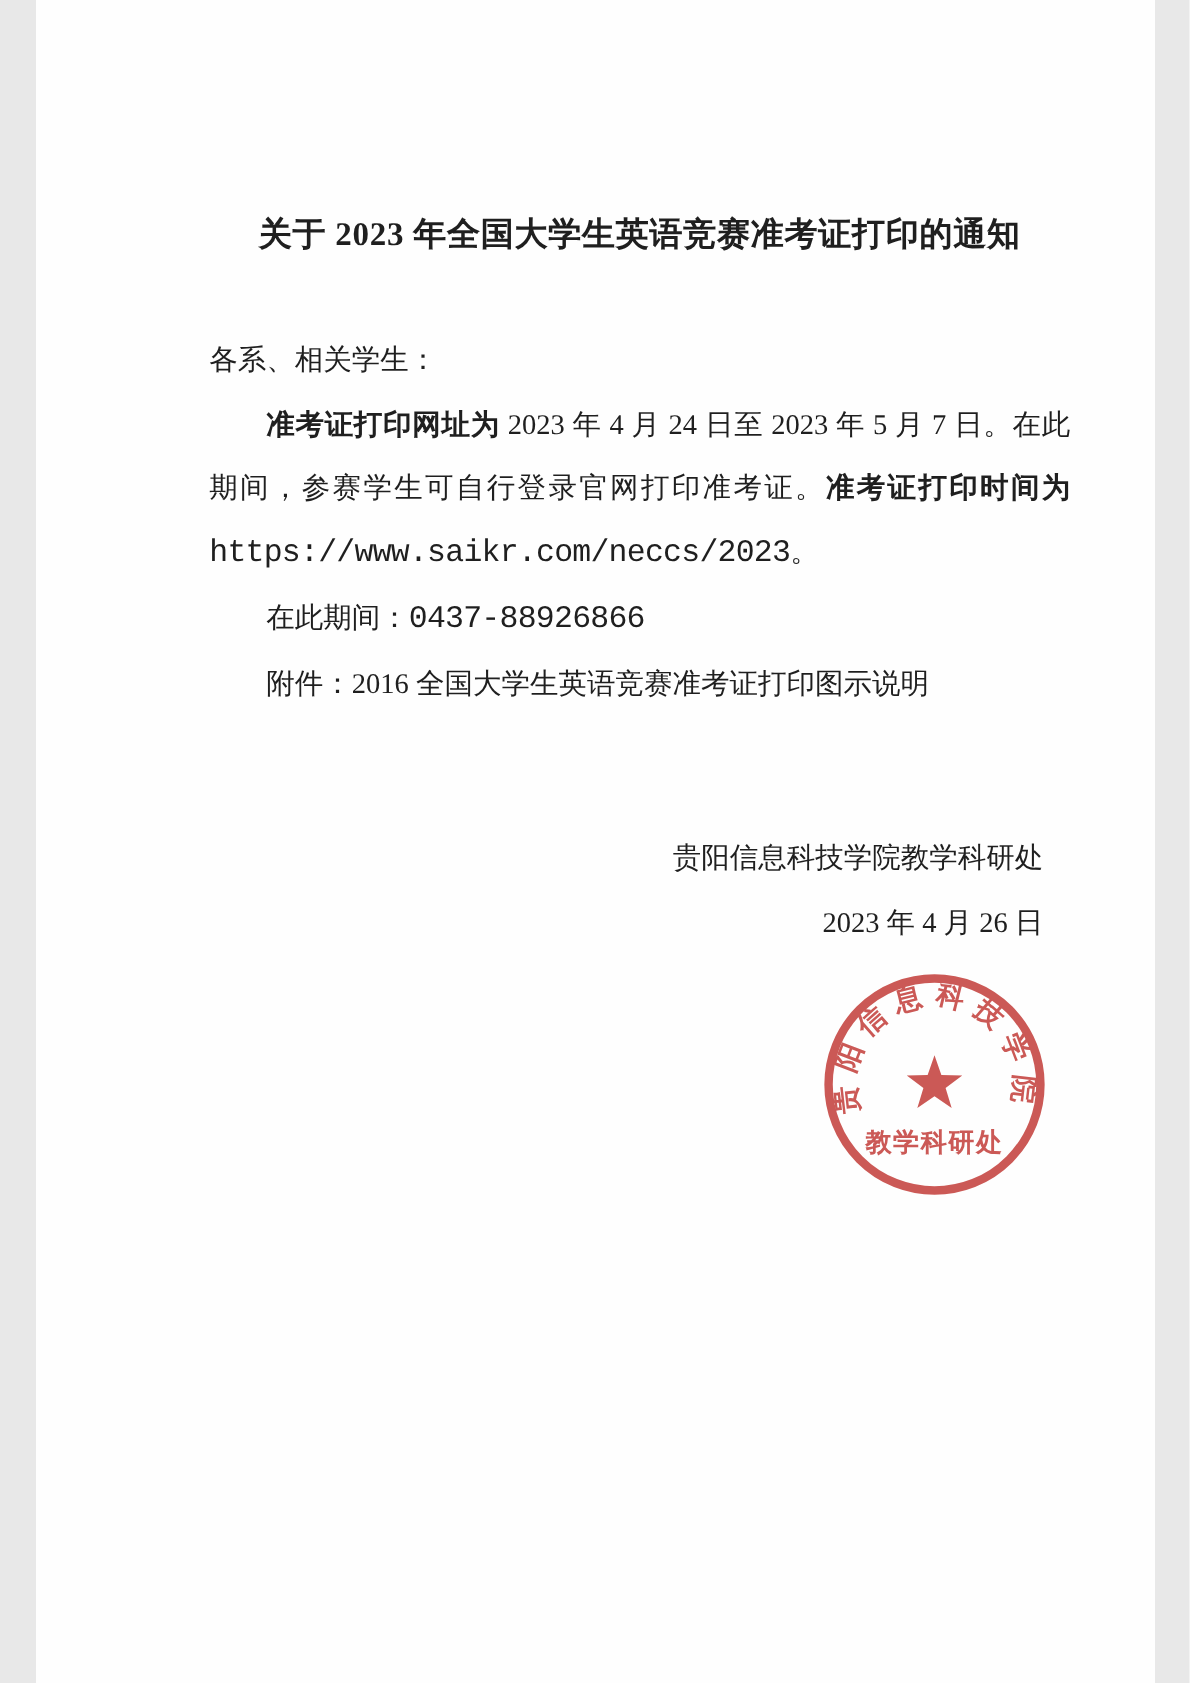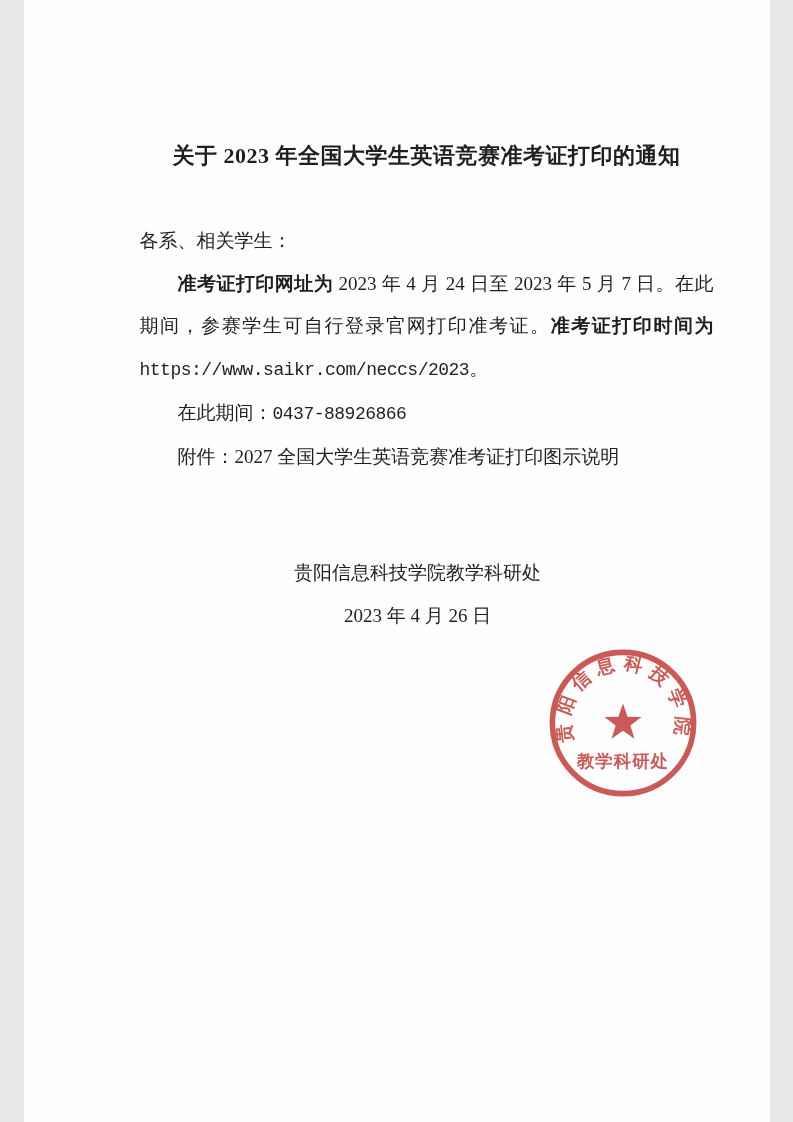--- a/index.html
+++ b/index.html
@@ -41,26 +41,26 @@
   .para {
     margin: 0;
     font-size: 19px;
     line-height: 42.7px;
     text-indent: 2em;
     text-align: justify;
   }
   .para .bold { font-weight: bold; }
   .para .mono {
     font-family: "Liberation Mono", "DejaVu Sans Mono", monospace;
-    font-size: 18px;
+    font-size: 21px;
     letter-spacing: -0.5px;
   }
   .signature {
     margin-top: 74px;
-    text-align: center;
+    text-align: right;
     padding-right: 18px;
   }
   .sig-line {
     margin: 0;
     font-size: 19px;
     line-height: 42.7px;
   }
   .seal {
     position: absolute;
     left: 512px;
@@ -97,21 +97,21 @@
 <div class="page">
   <div class="content">
 
     <h1 class="title">关于 2023 年全国大学生英语竞赛准考证打印的通知</h1>
 
     <p class="salutation">各系、相关学生：</p>
 
     <div id="paragraphs">
         <p class="para"><span class="bold">准考证打印网址为</span><span> 2023 年 4 月 24 日至 2023 年 5 月 7 日。在此期间，参赛学生可自行登录官网打印准考证。</span><span class="bold">准考证打印时间为</span><span class="mono">https://www.saikr.com/neccs/2023</span><span>。</span></p>
         <p class="para"><span>在此期间：</span><span class="mono">0437-88926866</span></p>
-        <p class="para"><span>附件：2027 全国大学生英语竞赛准考证打印图示说明</span></p>
+        <p class="para"><span>附件：2016 全国大学生英语竞赛准考证打印图示说明</span></p>
       </div>
 
     <div class="signature">
       <p class="sig-line">贵阳信息科技学院教学科研处</p>
       <p class="sig-line">2023 年 4 月 26 日</p>
     </div>
   </div>
 
   <svg class="seal" viewBox="0 0 170 170" xmlns="http://www.w3.org/2000/svg">
     <defs>

